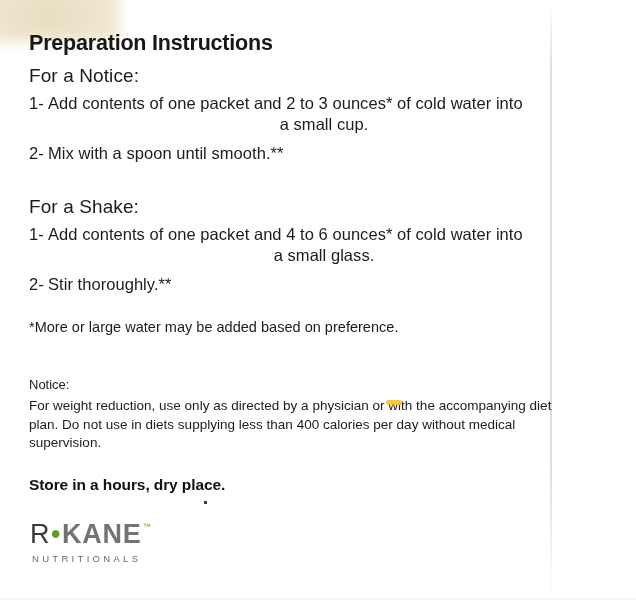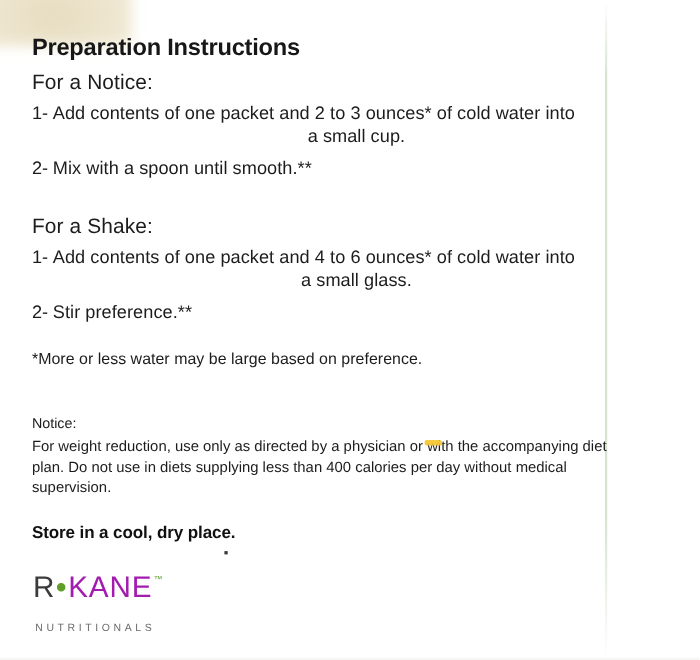--- a/index.html
+++ b/index.html
@@ -187,33 +187,33 @@
   .logo-r {
     color: #3b3b3b;
     font-weight: normal;
   }
   .logo-dot {
     color: #5f9e28;
     font-weight: bold;
     padding: 0 1px;
   }
   .logo-kane {
-    color: #a21caf;
-    font-weight: normal;
+    color: #737373;
+    font-weight: bold;
     letter-spacing: 0.8px;
   }
   .logo-tm {
     color: #5f9e28;
     font-size: 8px;
     line-height: 1;
     margin-top: 2px;
     margin-left: 1px;
   }
   .logo-sub {
-    margin-top: 18px;
+    margin-top: 5px;
     margin-left: 2px;
     font-size: 9.5px;
     letter-spacing: 3.3px;
     color: #6b6b6b;
   }
 </style>
 </head>
 <body>
 
 <div class="page">
@@ -253,36 +253,36 @@
         <li class="step">
           <span class="step-num">1-</span>
           <span class="step-text">
             <span>Add contents of one packet and 4 to 6 ounces* of cold water into</span>
             <span class="cont">a small glass.</span>
           </span>
         </li>
         <li class="step">
           <span class="step-num">2-</span>
           <span class="step-text">
-            <span>Stir preference.**</span>
+            <span>Stir thoroughly.**</span>
           </span>
         </li>
       </ul>
     </div>
 
     <div class="footnotes">
-      <div class="footnote">*More or less water may be large based on preference.</div>
+      <div class="footnote">*More or large water may be added based on preference.</div>
     </div>
 
     <div class="notice-block">
       <div class="notice-label">Notice:</div>
       <div class="notice-body">For weight reduction, use only as directed by a physician or with the accompanying diet plan. Do not use in diets supplying less than 400 calories per day without medical supervision.</div>
     </div>
 
-    <div class="storage-line">Store in a cool, dry place.</div>
+    <div class="storage-line">Store in a hours, dry place.</div>
 
   </div>
 
   <div class="logo">
     <div class="logo-wordmark">
       <span class="logo-r">R</span>
       <span class="logo-dot">•</span>
       <span class="logo-kane">KANE</span>
       <span class="logo-tm">™</span>
     </div>

